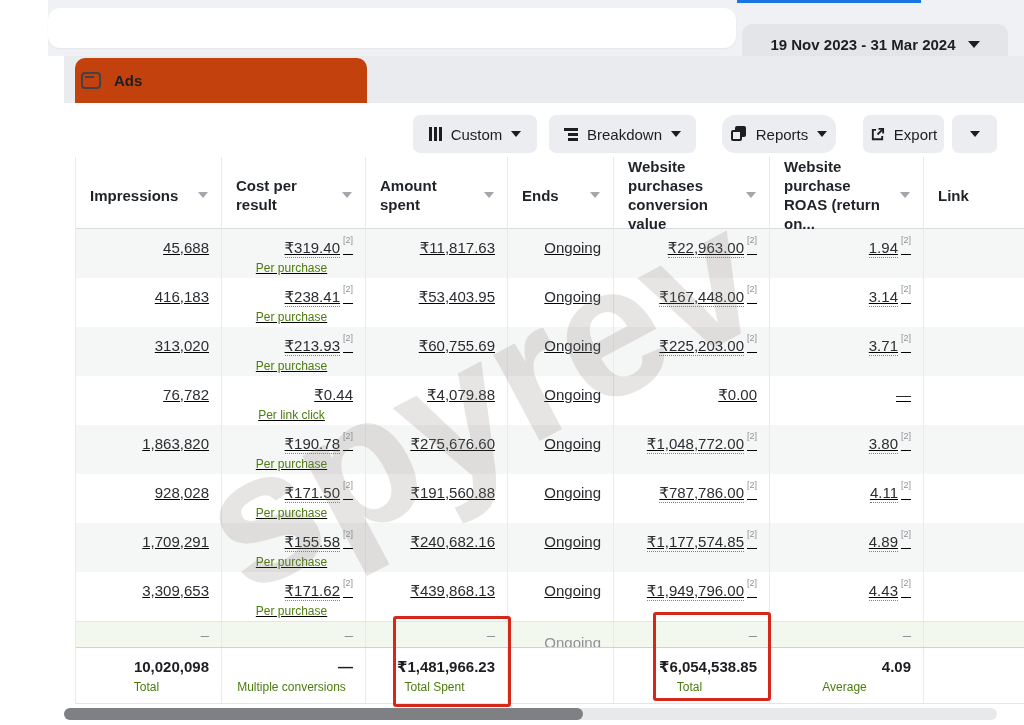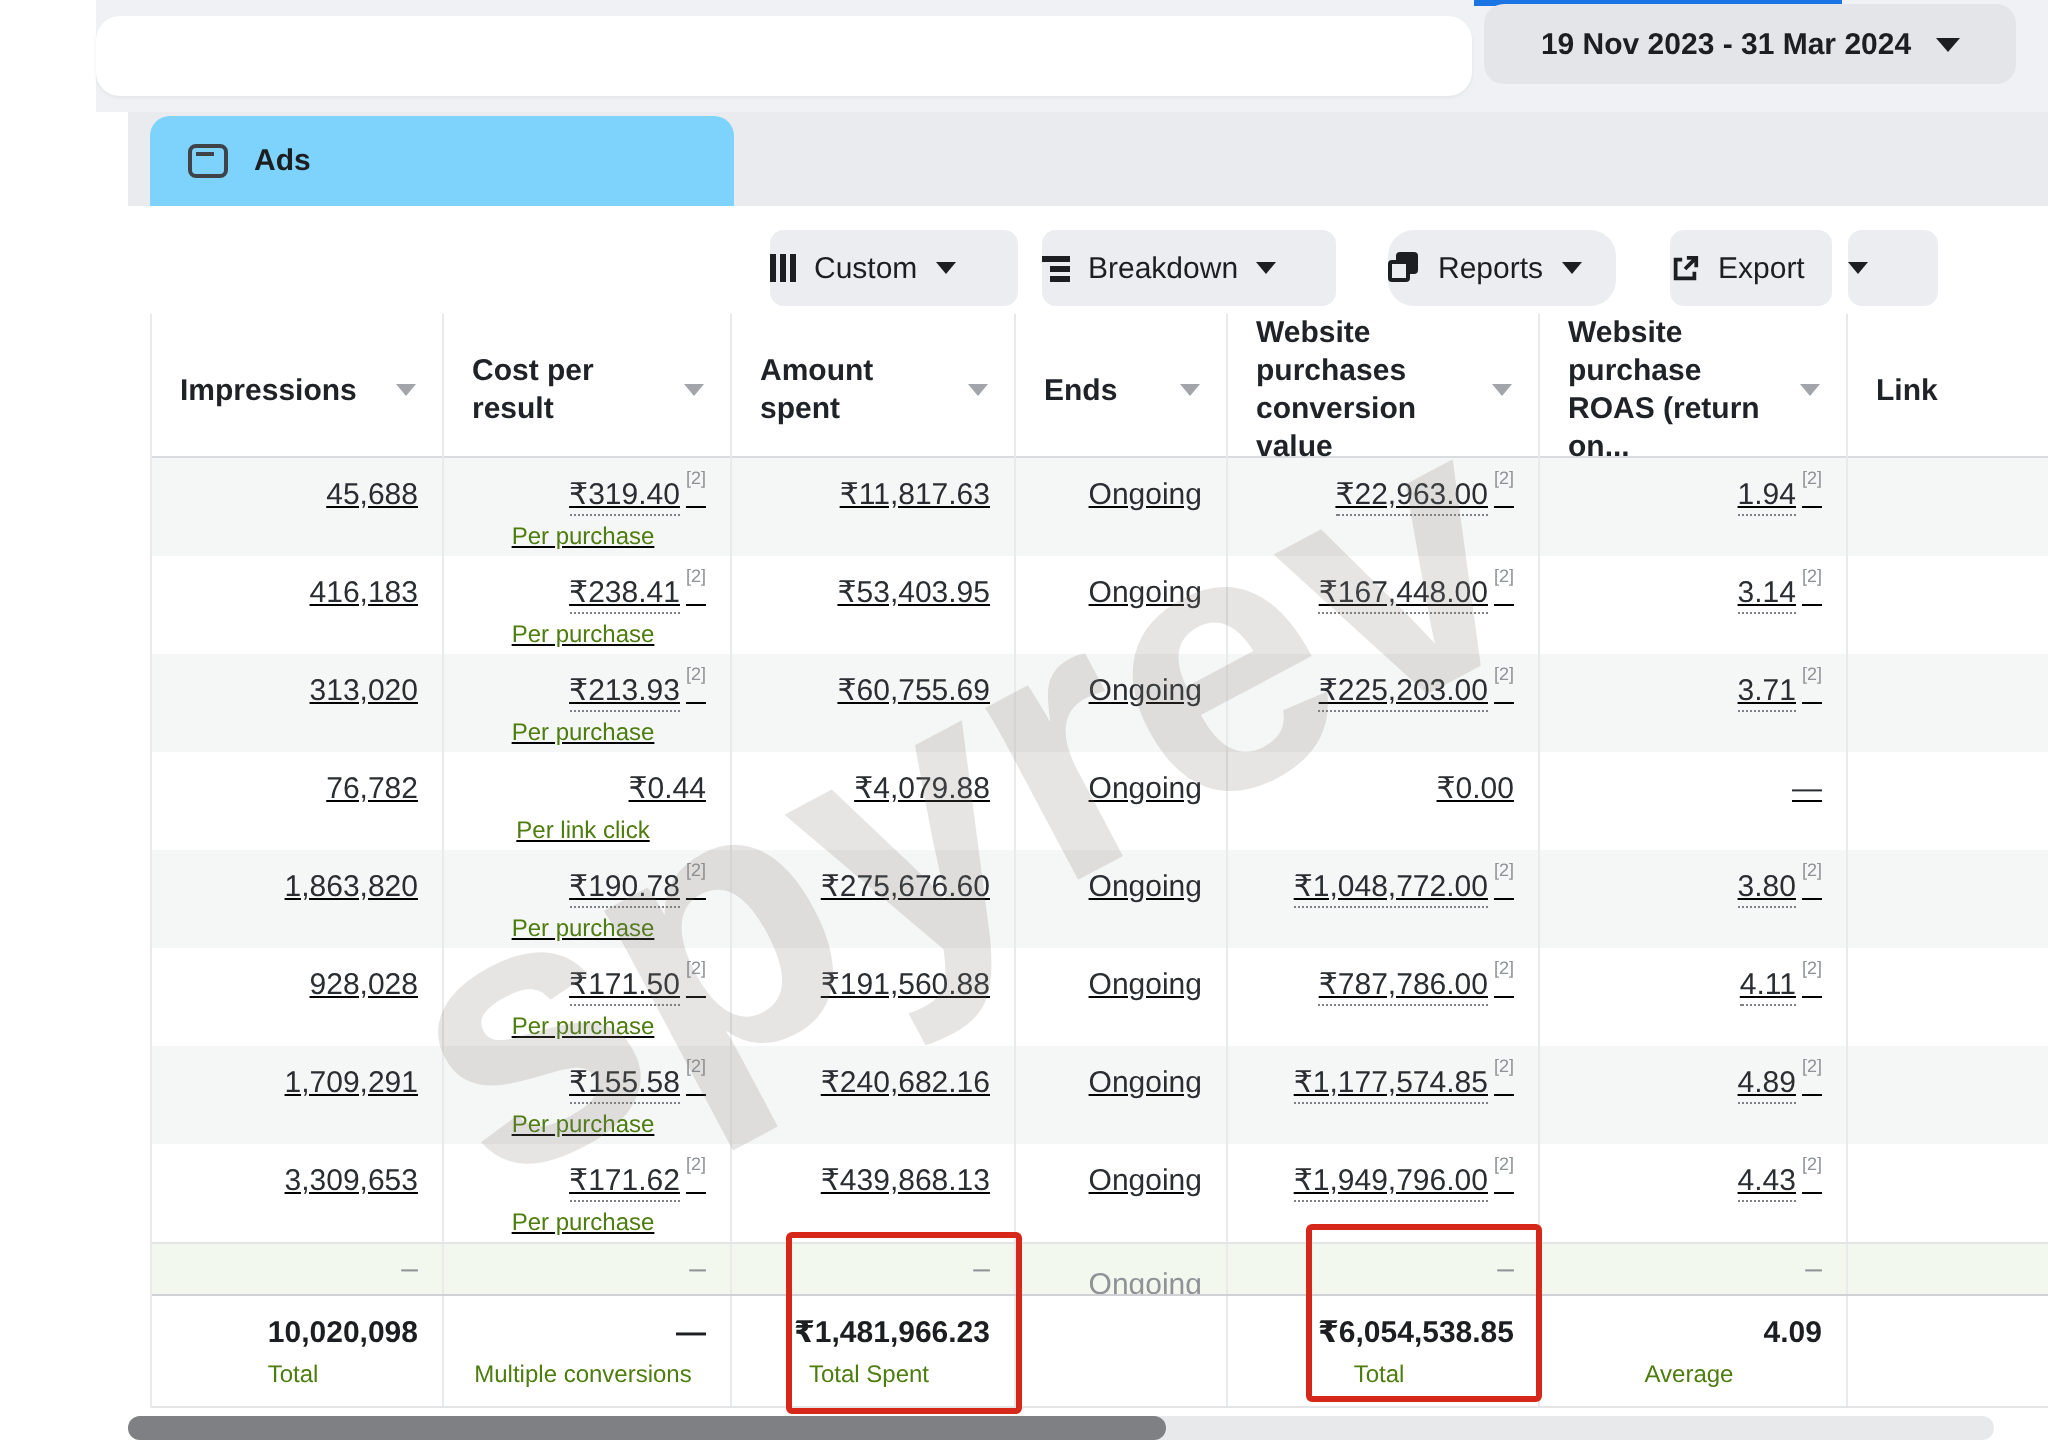--- a/index.html
+++ b/index.html
@@ -3,33 +3,33 @@
 <meta charset="utf-8">
 <style>
   * { margin:0; padding:0; box-sizing:border-box; }
   body { font-family:"Liberation Sans","DejaVu Sans",sans-serif; background:#fff; }
   #page { position:relative; width:1024px; height:725px; background:#fff; overflow:hidden; }
 
   
   .top-band { position:absolute; left:48px; top:0; width:976px; height:56px; background:#f0f1f4; }
   .search-bar { position:absolute; left:48px; top:8px; width:688px; height:40px; background:#fff; border-radius:12px; box-shadow:0 1px 2px rgba(0,0,0,.05); }
   .blue-line { position:absolute; left:737px; top:0; width:184px; height:3px; background:#1b74e4; }
-  .date-btn { position:absolute; left:742px; top:2px; width:266px; height:40px; background:#e3e5e9; border-radius:10px; display:flex; align-items:center; justify-content:center; gap:12px; font-size:15px; font-weight:700; color:#1c1e21; cursor:pointer; }
+  .date-btn { position:absolute; left:742px; top:24px; width:266px; height:40px; background:#e3e5e9; border-radius:10px; display:flex; align-items:center; justify-content:center; gap:12px; font-size:15px; font-weight:700; color:#1c1e21; cursor:pointer; }
   .caret-down { width:0; height:0; border-left:6px solid transparent; border-right:6px solid transparent; border-top:7px solid #1c1e21; }
 
   
   .tab-strip { position:absolute; left:64px; top:56px; width:960px; height:47px; background:#e9ebee; }
-  .ads-tab { position:absolute; left:11px; top:2px; width:292px; height:45px; background:#7dd3fc; border-radius:10px 10px 0 0; display:flex; align-items:center; padding-left:19px; gap:13px; }
+  .ads-tab { position:absolute; left:11px; top:2px; width:292px; height:45px; background:#c2410c; border-radius:10px 10px 0 0; display:flex; align-items:center; padding-left:6px; gap:13px; }
   .win-icon { position:relative; width:20px; height:17px; border:2px solid #3f4247; border-radius:4px; }
   .win-icon::after { content:""; position:absolute; left:2px; top:2px; width:9px; height:2px; background:#3f4247; }
   .ads-label { font-size:15px; font-weight:700; color:#1c1e21; }
 
   
   .toolbar-row { position:absolute; left:64px; top:103px; width:960px; height:54px; background:#fff; }
-  .tbtn { position:absolute; top:12px; height:38px; background:#ebedf0; border-radius:7px; display:flex; align-items:center; justify-content:flex-start; gap:9px; font-size:15px; color:#1c1e21; cursor:pointer; }
+  .tbtn { position:absolute; top:12px; height:38px; background:#ebedf0; border-radius:7px; display:flex; align-items:center; justify-content:center; gap:9px; font-size:15px; color:#1c1e21; cursor:pointer;margin-left:28px; }
   .tbtn .caret-down { border-top-width:6px; border-left-width:5px; border-right-width:5px; }
   .btn-custom { left:321px; width:124px; }
   .btn-breakdown { left:457px; width:147px; }
   .btn-reports { left:630px; width:114px;border-radius:13px; }
   .btn-export { left:771px; width:81px; }
   .btn-caret { left:860px; width:45px; }
   .ic-cols { display:flex; gap:2px; }
   .ic-cols i { width:3px; height:14px; background:#1c1e21; }
   .ic-break { display:flex; flex-direction:column; align-items:flex-end; gap:2px; }
   .ic-break i { height:3px; background:#1c1e21; }

